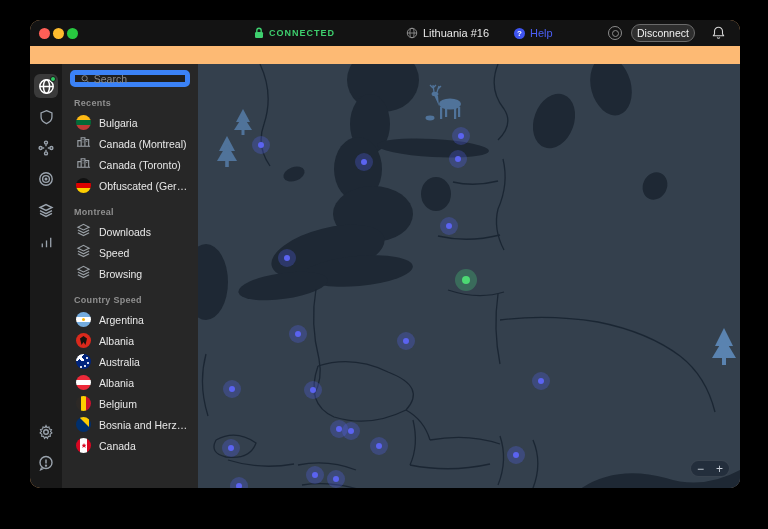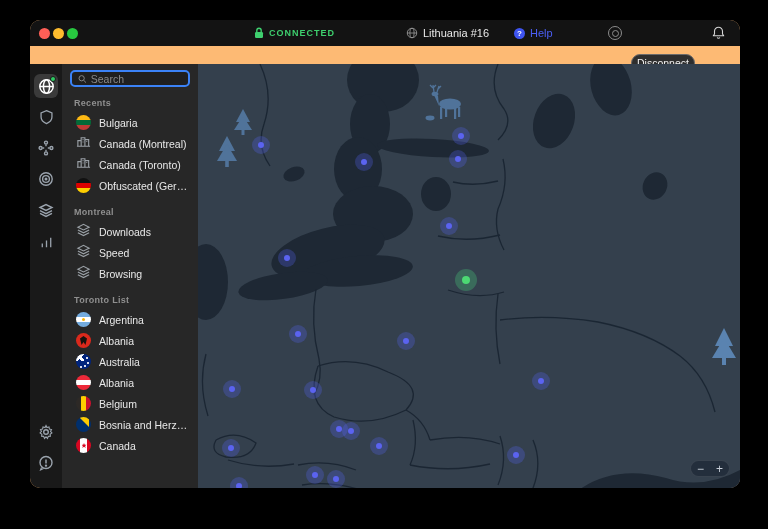--- a/index.html
+++ b/index.html
@@ -17,38 +17,38 @@
   .tb-group{position:absolute;top:0;height:26px;display:flex;align-items:center;gap:5px;}
   #status-group{left:224px;}
   #status-group .status-text{color:#3ecf6e;font-size:9px;font-weight:bold;letter-spacing:1px;}
   #server-group{left:376px;justify-content:flex-end;}
   #server-group .server-text{color:#e9e9e9;font-size:11px;}
   #help-group{left:484px;}
   #help-group .help-text{color:#4b5ef5;font-size:11px;}
   .help-badge{width:11px;height:11px;border-radius:50%;background:#3e54f0;color:#fff;font-size:8px;font-weight:bold;display:flex;align-items:center;justify-content:center;}
   #privacy-icon{position:absolute;left:578px;top:6px;width:14px;height:14px;border:1.4px solid #8d8d8d;border-radius:50%;}
   #privacy-icon::after{content:'';position:absolute;left:2.8px;top:2.8px;width:5px;height:5px;border:1.3px solid #8d8d8d;border-radius:50%;}
-  #disconnect-btn{position:absolute;left:601px;top:4px;width:64px;height:18px;border-radius:9px;background:#2e2e2e;border:1px solid #6a6a6a;color:#f0f0f0;font-size:10.5px;display:flex;align-items:center;justify-content:center;cursor:pointer;margin-top:30px;}
+  #disconnect-btn{position:absolute;left:601px;top:4px;width:64px;height:18px;border-radius:9px;background:#2e2e2e;border:1px solid #6a6a6a;color:#f0f0f0;font-size:10.5px;display:flex;align-items:center;justify-content:center;cursor:pointer;}
   #bell-icon{position:absolute;left:682px;top:6px;}
 
   
   #main{flex:1;display:flex;min-height:0;}
 
   
   #nav-rail{width:32px;flex:none;background:#191919;display:flex;flex-direction:column;align-items:center;padding-top:10px;position:relative;}
   .rail-btn{width:24px;height:24px;margin-bottom:7px;border-radius:6px;display:flex;align-items:center;justify-content:center;position:relative;cursor:pointer;}
   .rail-btn.active{background:#3a3a3a;}
   .rail-btn.active .status-dot{position:absolute;top:2px;right:2px;width:6px;height:6px;border-radius:50%;background:#2ecc63;border:1.5px solid #191919;}
   .rail-btn svg{stroke:#9aa3ad;fill:none;stroke-width:1.4;}
   .rail-btn.active svg{stroke:#ffffff;}
   #rail-bottom{position:absolute;bottom:6px;left:0;width:32px;display:flex;flex-direction:column;align-items:center;}
 
   
   #sidebar{width:136px;flex:none;background:#272727;padding:6px 8px 0 8px;overflow:hidden;}
-  #search-box{height:17px;border:2px solid #3b82f6;border-radius:5px;background:#1f1f1f;display:flex;align-items:center;padding:0 6px;gap:4px;}
+  #search-box{height:17px;border:5px solid #3b82f6;border-radius:5px;background:#1f1f1f;display:flex;align-items:center;padding:0 6px;gap:4px;}
   #search-box input{background:transparent;border:none;outline:none;color:#ddd;font-size:10.5px;width:100%;padding:0;font-family:inherit;}
   #search-box input::placeholder{color:#8a8a8a;}
   .section-title{color:#8f8f8f;font-size:9px;font-weight:bold;letter-spacing:.3px;margin:11px 0 4px 4px;}
   .side-item{display:flex;align-items:center;gap:8px;height:21px;padding-left:6px;border-radius:4px;cursor:pointer;}
   .side-label{color:#e8e8e8;font-size:10.5px;white-space:nowrap;overflow:hidden;text-overflow:ellipsis;}
 
   
   .flag{width:15px;height:15px;border-radius:50%;flex:none;position:relative;overflow:hidden;}
   .flag-lt{background:linear-gradient(#fdb913 0 34%,#046a38 34% 67%,#be3a34 67%);}
   .flag-us{background:repeating-linear-gradient(#b22234 0 1.5px,#fff 1.5px 3px);}
@@ -261,21 +261,21 @@
           <span class="gray-icon">
             <svg width="15" height="15" viewBox="0 0 16 16">
                 <path d="M2,5.5 L8,2.5 L14,5.5 L8,8.5 Z"></path>
                 <path d="M2,8.6 L8,11.6 L14,8.6"></path>
                 <path d="M2,11.4 L8,14.4 L14,11.4"></path>
               </svg>
           </span>
           <span class="side-label">Browsing</span>
         </div>
 
-        <div class="section-title">Toronto List</div>
+        <div class="section-title">Country Speed</div>
         <div class="side-item">
           <span class="flag flag-ar"></span>
           <span class="side-label">Argentina</span>
         </div>
         <div class="side-item">
           <span class="flag flag-al"></span>
           <span class="side-label">Albania</span>
         </div>
         <div class="side-item">
           <span class="flag flag-au"></span>

